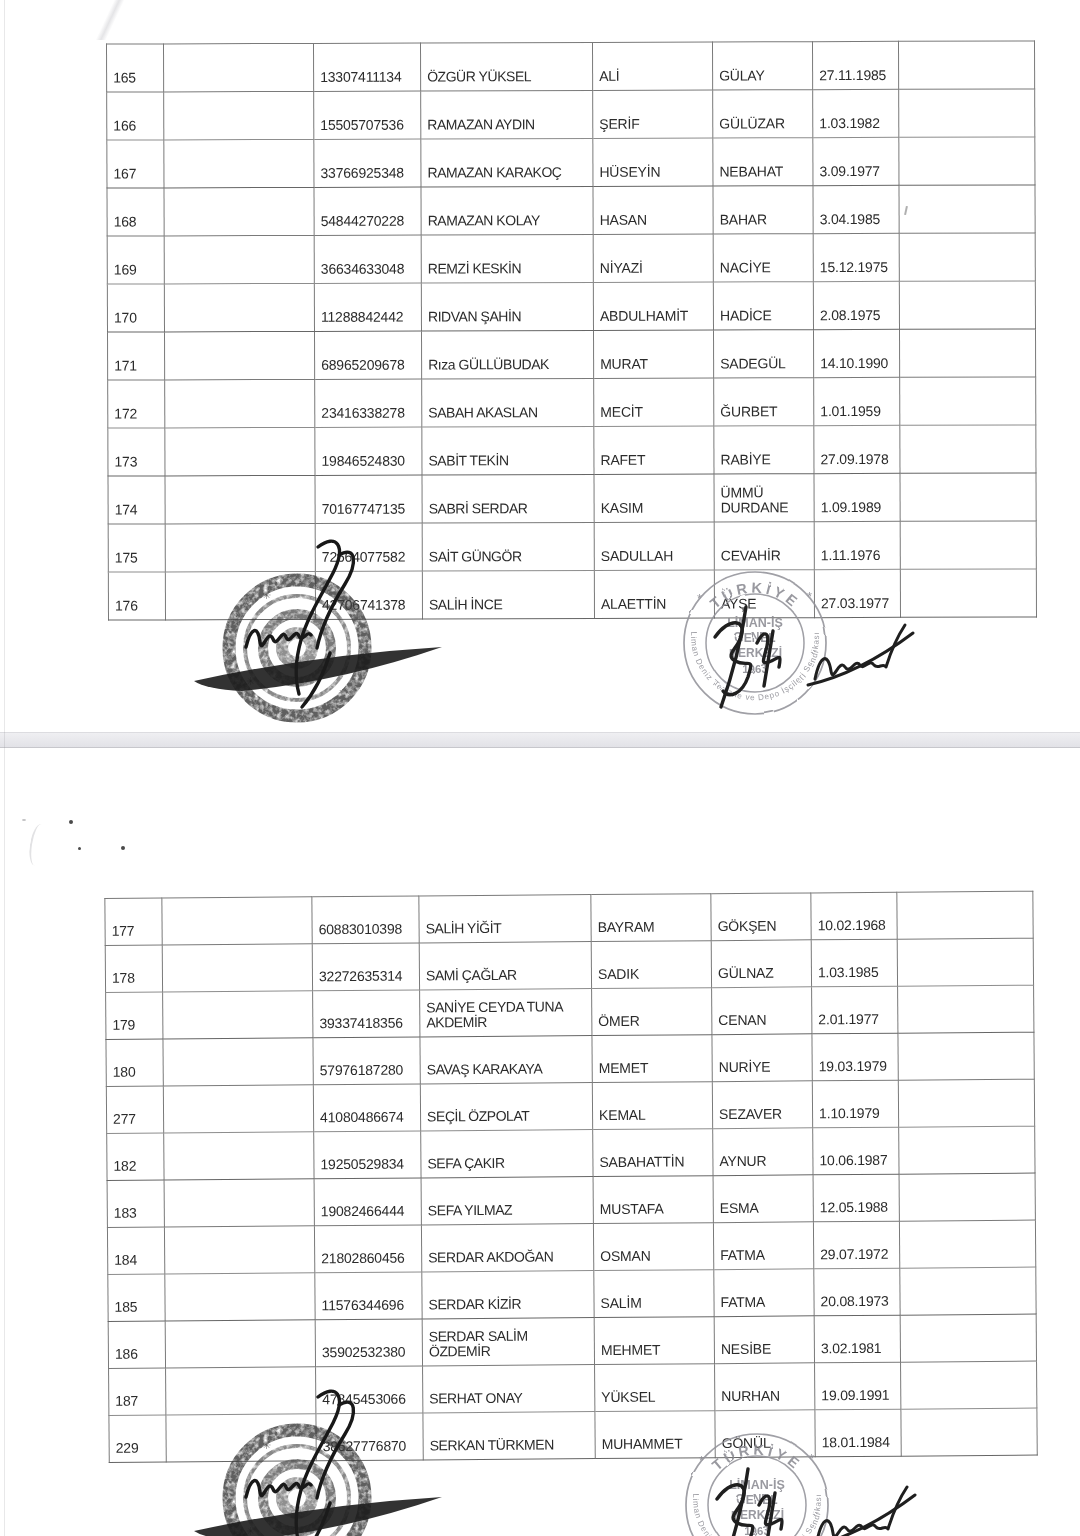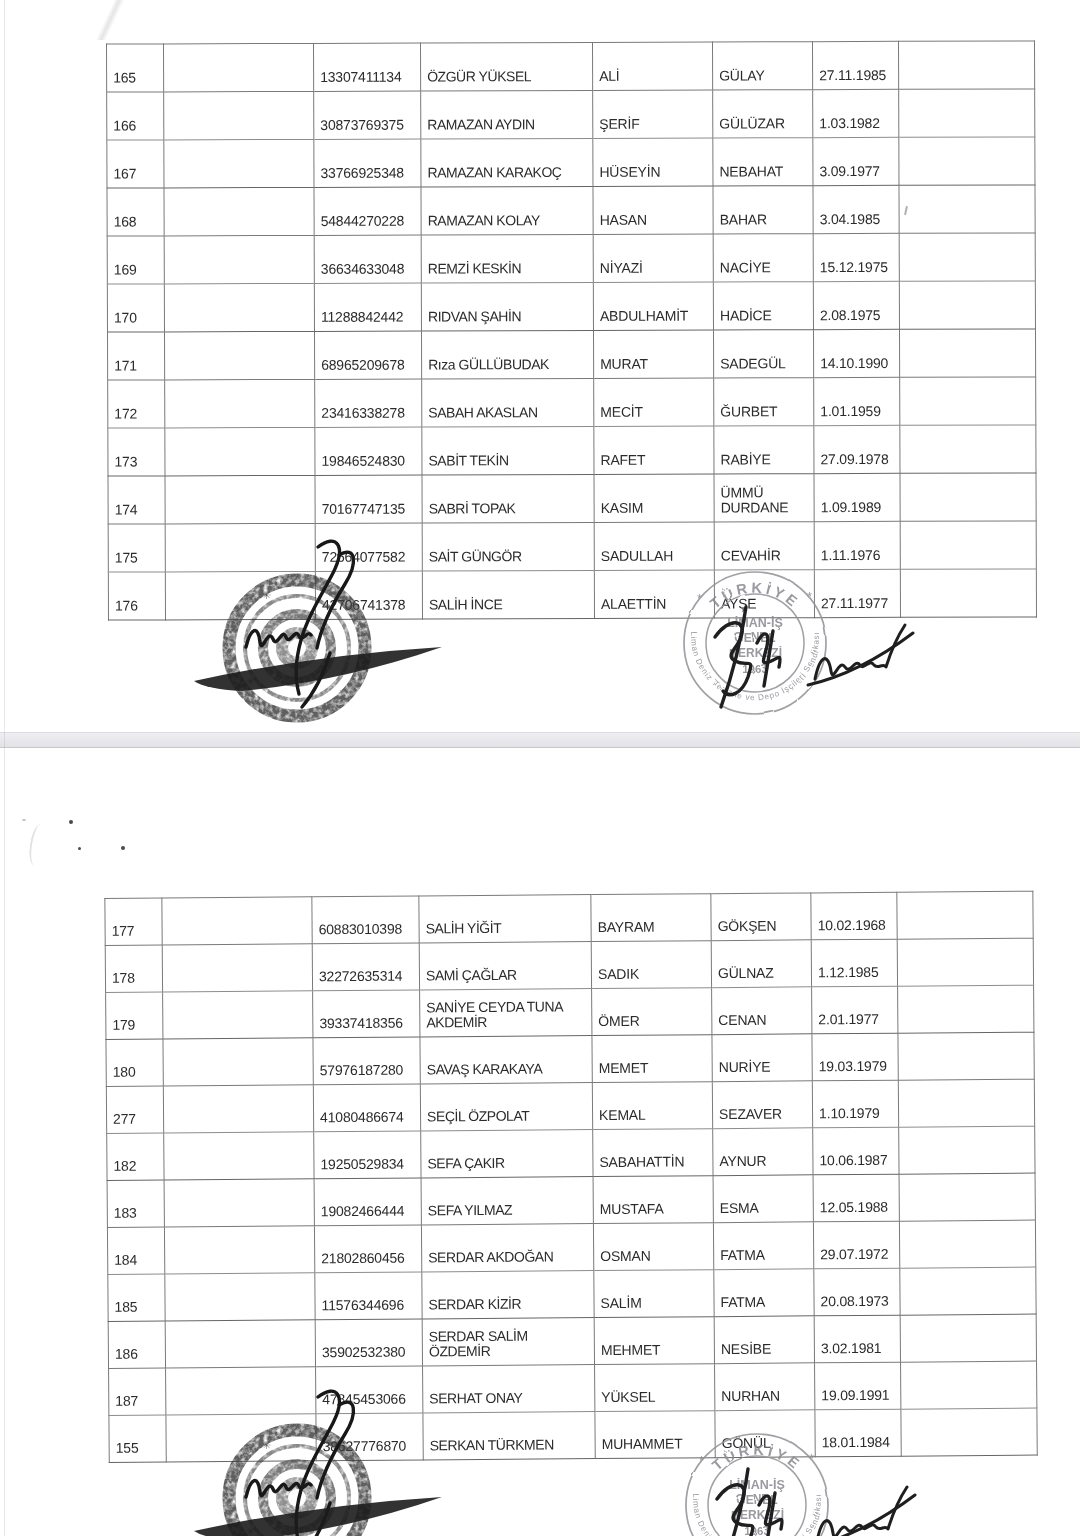--- a/index.html
+++ b/index.html
@@ -131,21 +131,21 @@
     <td class="c-id">13307411134</td>
     <td class="c-name">ÖZGÜR YÜKSEL</td>
     <td class="c-father">ALİ</td>
     <td class="c-mother">GÜLAY</td>
     <td class="c-dob">27.11.1985</td>
     <td class="c-blank2"></td>
   </tr>
           <tr>
     <td class="c-no">166</td>
     <td class="c-blank1"></td>
-    <td class="c-id">30873769375</td>
+    <td class="c-id">15505707536</td>
     <td class="c-name">RAMAZAN AYDIN</td>
     <td class="c-father">ŞERİF</td>
     <td class="c-mother">GÜLÜZAR</td>
     <td class="c-dob">1.03.1982</td>
     <td class="c-blank2"></td>
   </tr>
           <tr>
     <td class="c-no">167</td>
     <td class="c-blank1"></td>
     <td class="c-id">33766925348</td>
@@ -212,21 +212,21 @@
     <td class="c-name">SABİT TEKİN</td>
     <td class="c-father">RAFET</td>
     <td class="c-mother">RABİYE</td>
     <td class="c-dob">27.09.1978</td>
     <td class="c-blank2"></td>
   </tr>
           <tr>
     <td class="c-no">174</td>
     <td class="c-blank1"></td>
     <td class="c-id">70167747135</td>
-    <td class="c-name">SABRİ TOPAK</td>
+    <td class="c-name">SABRİ SERDAR</td>
     <td class="c-father">KASIM</td>
     <td class="c-mother">ÜMMÜ DURDANE</td>
     <td class="c-dob">1.09.1989</td>
     <td class="c-blank2"></td>
   </tr>
           <tr>
     <td class="c-no">175</td>
     <td class="c-blank1"></td>
     <td class="c-id">72664077582</td>
     <td class="c-name">SAİT GÜNGÖR</td>
@@ -235,21 +235,21 @@
     <td class="c-dob">1.11.1976</td>
     <td class="c-blank2"></td>
   </tr>
           <tr>
     <td class="c-no">176</td>
     <td class="c-blank1"></td>
     <td class="c-id">42706741378</td>
     <td class="c-name">SALİH İNCE</td>
     <td class="c-father">ALAETTİN</td>
     <td class="c-mother">AYŞE</td>
-    <td class="c-dob">27.11.1977</td>
+    <td class="c-dob">27.03.1977</td>
     <td class="c-blank2"></td>
   </tr>
         </tbody>
     </table>
     <svg class="stamp" style="left:182px;top:533px" width="300" height="220" viewBox="0 0 300 220">
       <use href="#dark-stamp-signed"></use>
     </svg>
     <svg class="stamp" style="left:645px;top:533px" width="320" height="230" viewBox="0 0 320 230">
       <use href="#union-stamp-signed"></use>
     </svg>
@@ -285,21 +285,21 @@
     <td class="c-dob">10.02.1968</td>
     <td class="c-blank2"></td>
   </tr>
           <tr>
     <td class="c-no">178</td>
     <td class="c-blank1"></td>
     <td class="c-id">32272635314</td>
     <td class="c-name">SAMİ ÇAĞLAR</td>
     <td class="c-father">SADIK</td>
     <td class="c-mother">GÜLNAZ</td>
-    <td class="c-dob">1.12.1985</td>
+    <td class="c-dob">1.03.1985</td>
     <td class="c-blank2"></td>
   </tr>
           <tr>
     <td class="c-no">179</td>
     <td class="c-blank1"></td>
     <td class="c-id">39337418356</td>
     <td class="c-name">SANİYE CEYDA TUNA AKDEMİR</td>
     <td class="c-father">ÖMER</td>
     <td class="c-mother">CENAN</td>
     <td class="c-dob">2.01.1977</td>
@@ -379,21 +379,21 @@
     <td class="c-no">187</td>
     <td class="c-blank1"></td>
     <td class="c-id">47845453066</td>
     <td class="c-name">SERHAT ONAY</td>
     <td class="c-father">YÜKSEL</td>
     <td class="c-mother">NURHAN</td>
     <td class="c-dob">19.09.1991</td>
     <td class="c-blank2"></td>
   </tr>
           <tr>
-    <td class="c-no">155</td>
+    <td class="c-no">229</td>
     <td class="c-blank1"></td>
     <td class="c-id">38627776870</td>
     <td class="c-name">SERKAN TÜRKMEN</td>
     <td class="c-father">MUHAMMET</td>
     <td class="c-mother">GÖNÜL</td>
     <td class="c-dob">18.01.1984</td>
     <td class="c-blank2"></td>
   </tr>
         </tbody>
     </table>

